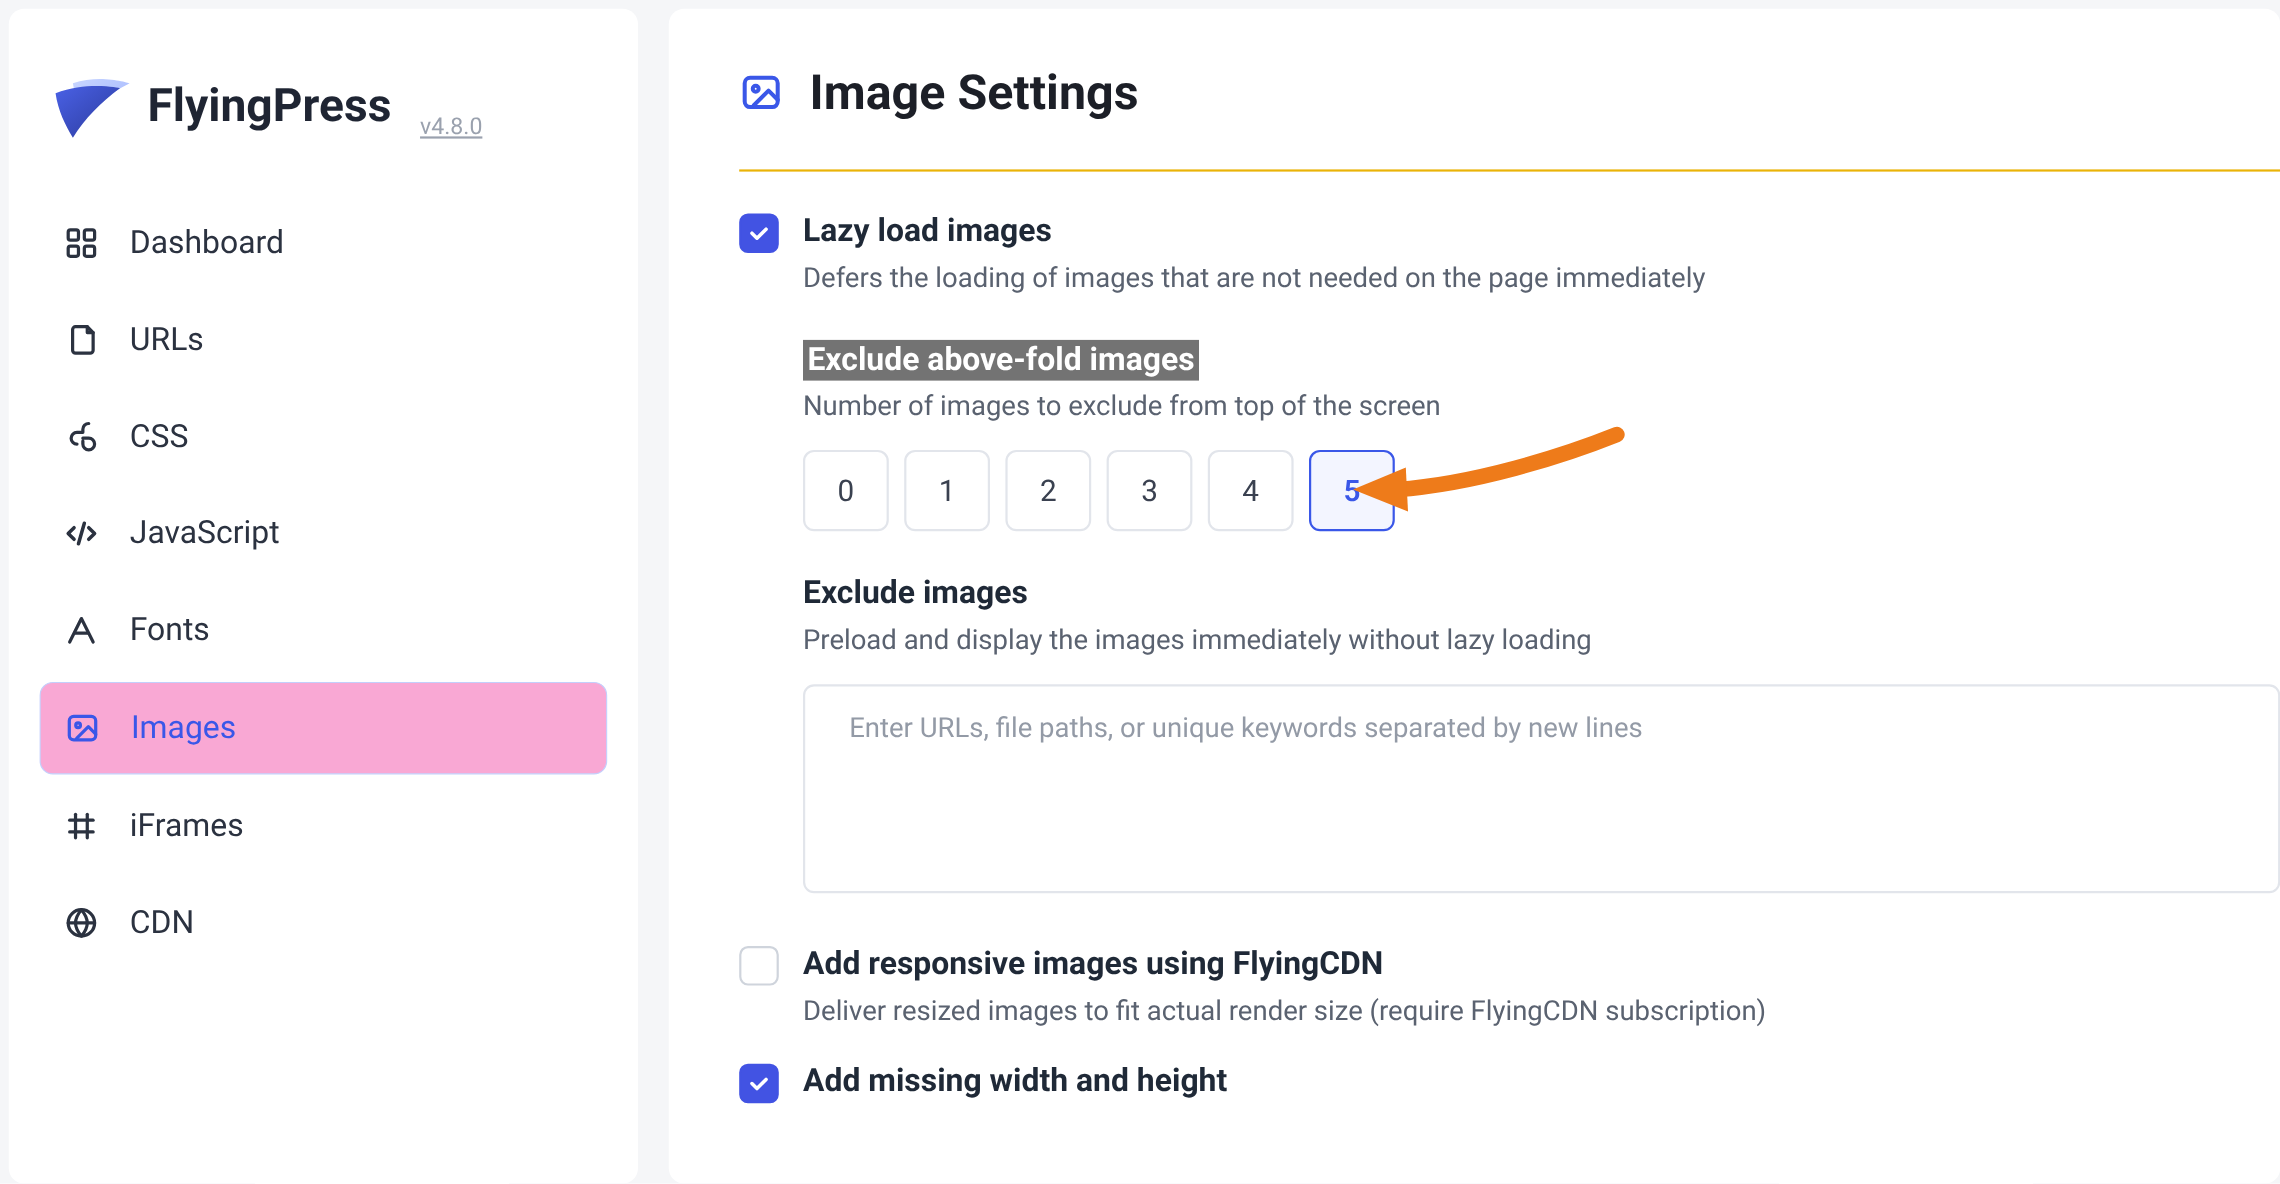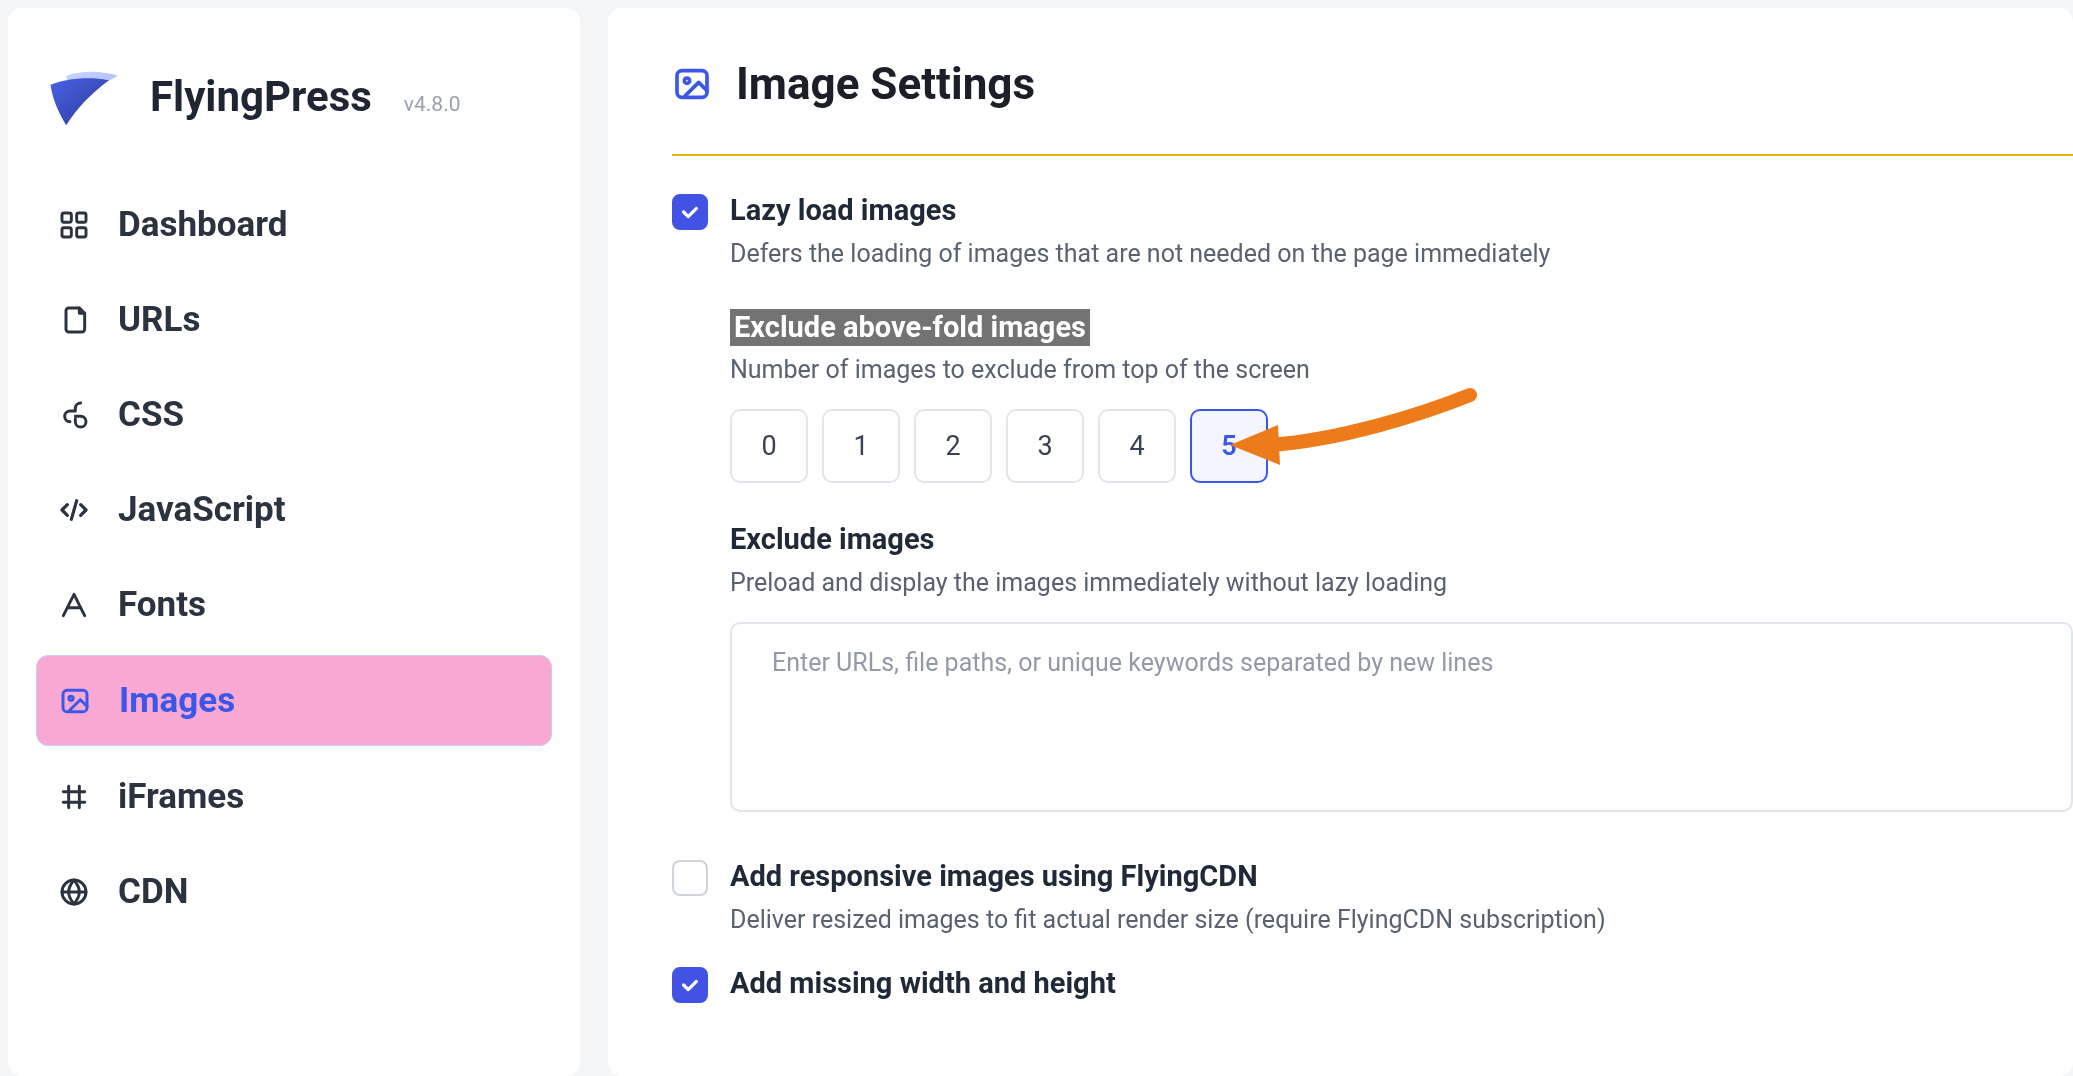--- a/index.html
+++ b/index.html
@@ -20,52 +20,54 @@
   
   .sidebar {
     width: 572px;
     background: #ffffff;
     border-radius: 14px;
     padding: 30px 28px 30px 28px;
   }
   .brand {
     display: flex;
     align-items: center;
-    gap: 32px;
+    gap: 16px;
     padding: 22px 10px 48px 10px;
   }
   .brand-logo { width: 72px; height: 72px; flex-shrink: 0; }
   .brand-name {
     font-size: 42px;
     font-weight: 700;
     color: #1f2533;
   }
   .brand-version {
     font-size: 21px;
     color: #9aa1ae;
+    margin-left: 10px;
     position: relative;
-    top: 8px;
+    top: 20px;
+    text-decoration: underline;
   }
   .nav { display: flex; flex-direction: column; gap: 6px; }
   .nav-item {
     display: flex;
     align-items: center;
     gap: 28px;
     padding: 24px 22px;
     border-radius: 12px;
     cursor: pointer;
     color: #2b3240;
   }
   .nav-item.active {
     background: #f9a8d4;
     border: 1.5px solid #c3cffc;
     color: #3a57e8;
   }
   .nav-item .icon { width: 32px; height: 32px; flex-shrink: 0; }
-  .nav-item .label { font-size: 35px; font-weight: 700; }
+  .nav-item .label { font-size: 29px; font-weight: 400; }
   .nav-item.active .label { color: #3a57e8; }
   
   .main {
     flex: 1;
     background: #ffffff;
     border-radius: 14px;
     padding: 50px 0 0 64px;
   }
   .page-header {
     display: flex;

